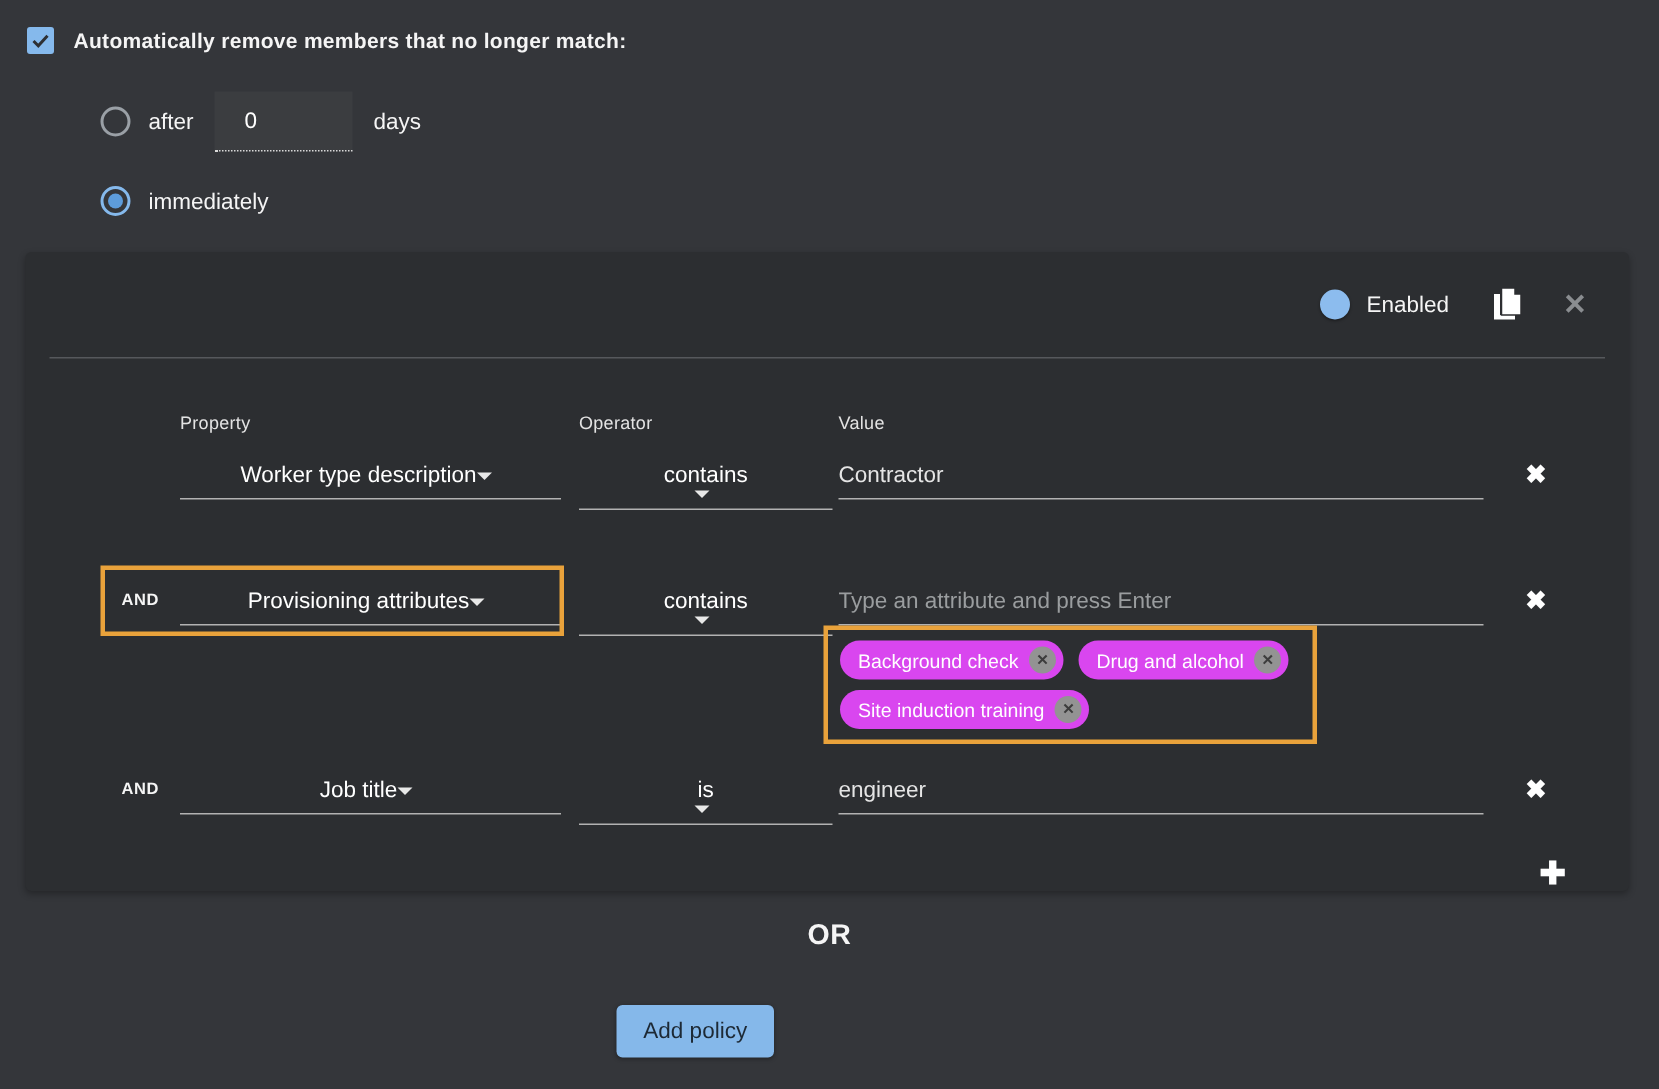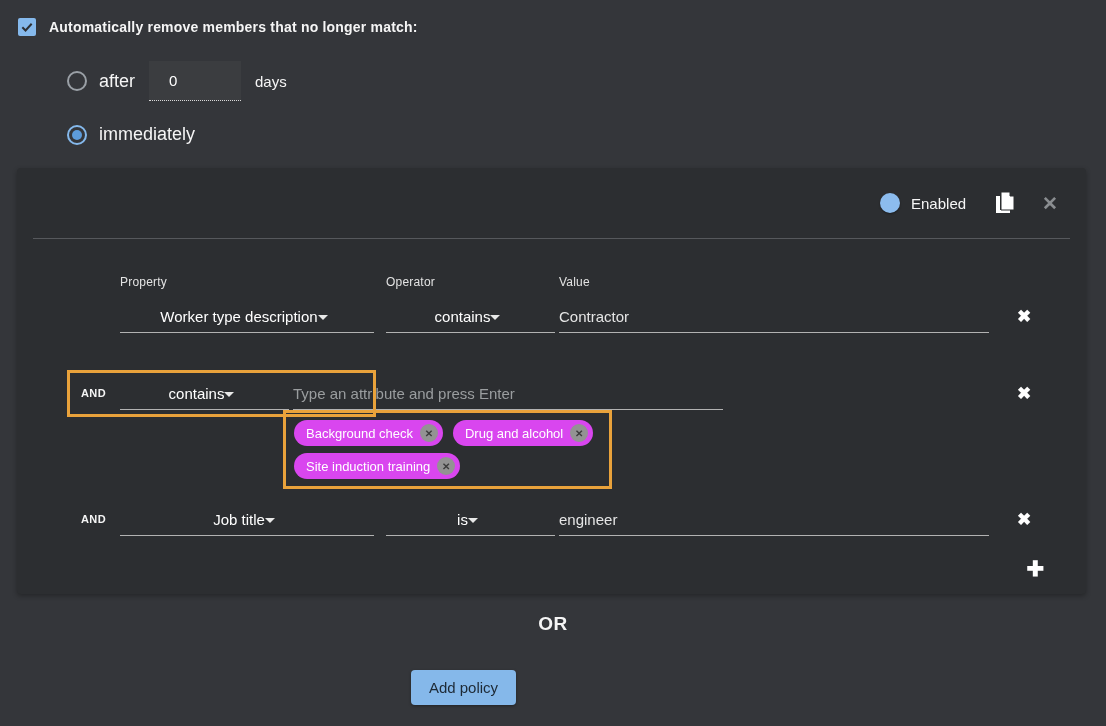--- a/index.html
+++ b/index.html
@@ -28,21 +28,21 @@
   .radio-row.second { margin-top:23px; }
   .radio {
     width:20px; height:20px; border-radius:50%; flex:0 0 auto; cursor:pointer;
     border:2px solid #9aa0a6; position:relative;
   }
   .radio.selected { border-color:#85b9ec; }
   .radio.selected::after {
     content:""; position:absolute; inset:3px; border-radius:50%;
     background:#5d9cdb;
   }
-  .radio-label { font-size:18px; font-weight:500; margin-left:12px; }
+  .radio-label { font-size:15px; font-weight:500; margin-left:12px; }
   .days-input {
     width:92px; height:40px; margin-left:14px;
     background:#3b3d40; border:none; outline:none;
     border-bottom:1px dotted #d8d8d8;
     color:#ffffff; font-size:15px; font-weight:500;
     font-family:"Liberation Sans", sans-serif;
     padding-left:20px;
   }
   .days-suffix { font-size:15px; font-weight:500; margin-left:14px; }
 
@@ -85,21 +85,21 @@
   .rule-row.r1 { margin-top:19px; }
   .rule-row.r2 { margin-top:52px; }
   .rule-row.r3 { margin-top:22px; }
 
   .field {
     border-bottom:1px solid #b2b2b2; padding-bottom:7px;
     font-size:15px; color:#fff; line-height:17px;
   }
   .field.dropdown { display:flex; align-items:center; justify-content:center; cursor:pointer; }
   .field.w-prop { width:254px; }
-  .field.w-op   { width:169px; }
+  .field.w-op   { width:169px;flex-direction:column; }
   .field.w-val  { width:430px; }
   .caret {
     width:0; height:0; border-left:5px solid transparent;
     border-right:5px solid transparent; border-top:5px solid #e8e8e8;
     margin-right:6px; margin-top:2px;
   }
   .text-input {
     background:transparent; border:none; outline:none; width:100%;
     color:#e5e5e5; font-size:15px; line-height:17px;
     font-family:"Liberation Sans", sans-serif; padding:0;
@@ -224,20 +224,26 @@
       </div>
     </div>
     <span class="col-del">
       <span class="delete-x">✖</span>
     </span>
   </div>
 
   <div class="cols rule-row r2">
     <div class="highlight-overlay"></div>
     <span class="col-and">AND</span>
+    <div class="col-prop">
+      <div class="field dropdown w-prop">
+        <span>Provisioning attributes</span>
+        <span class="caret"></span>
+      </div>
+    </div>
     <div class="col-op">
       <div class="field dropdown w-op">
         <span>contains</span>
         <span class="caret"></span>
       </div>
     </div>
     <div class="col-val">
       <div class="field w-val">
         <input class="text-input" type="text" placeholder="Type an attribute and press Enter" style="">
       </div>

